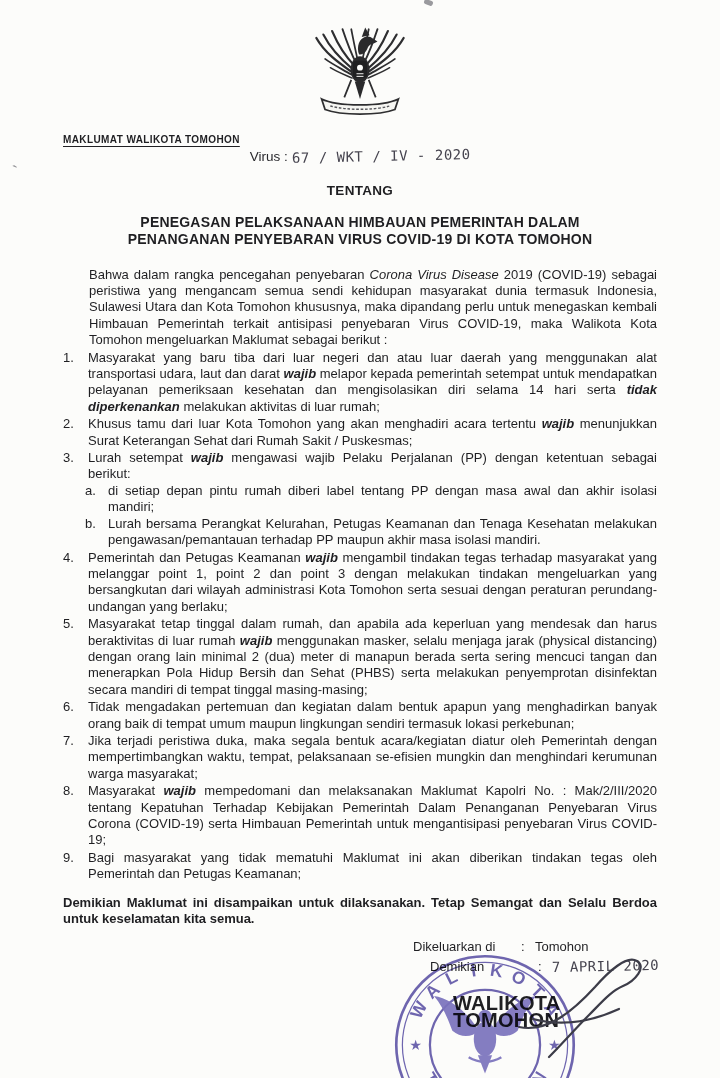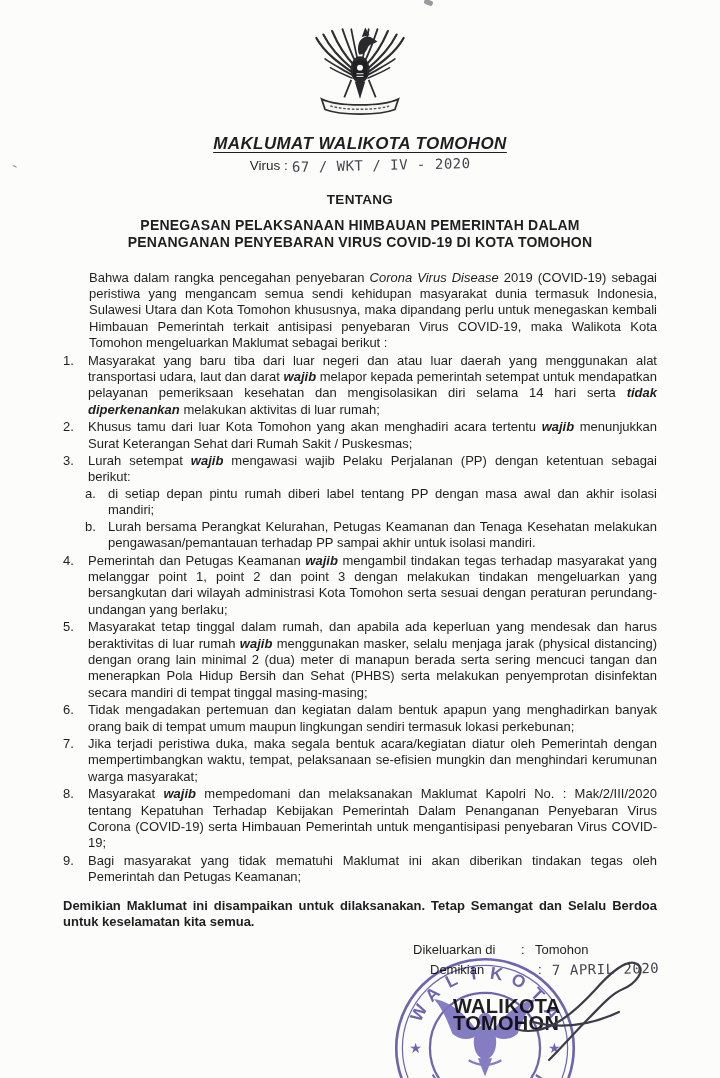--- a/index.html
+++ b/index.html
@@ -1,26 +1,26 @@
 <!DOCTYPE html>
 <html><head>
 <meta charset="utf-8">
 <style>
   html,body{margin:0;padding:0;background:#8a8a8a;}
   .page{width:720px;height:1078px;background:#fcfcfa;position:relative;overflow:hidden;
         font-family:"Liberation Sans",sans-serif;color:#1f1f22;box-shadow:0 0 8px rgba(0,0,0,.4);}
   .doc{padding:24px 63px 0 63px;}
   .emblem-wrap{display:flex;justify-content:center;margin-bottom:14px;}
-  .doc-title{text-align:center;font-weight:bold;font-size:17px;letter-spacing:.4px;font-style:italic;}
+  .doc-title{text-align:left;font-weight:bold;font-size:10px;letter-spacing:.4px;}
   .doc-title span{text-decoration:underline;text-underline-offset:3px;}
   .nomor{text-align:center;font-size:13.5px;margin-top:3px;color:#2a2a2e;}
   .hand{font-family:"DejaVu Sans Mono",monospace;display:inline-block;transform:rotate(-1.2deg);
         color:#46444f;font-size:14px;letter-spacing:.5px;}
   .tentang{text-align:center;font-weight:bold;font-size:13.5px;margin-top:19px;letter-spacing:.3px;}
-  .subject{text-align:center;font-weight:bold;font-size:14px;line-height:1.2;margin-top:10px;letter-spacing:.2px;}
+  .subject{text-align:center;font-weight:bold;font-size:14px;line-height:1.2;margin-top:16px;letter-spacing:.2px;}
   .body-text{margin-top:19px;font-size:13px;line-height:16.4px;}
   .intro{text-align:justify;margin-left:26px;}
   .item{display:flex;margin-top:1px;}
   .item-num{flex:0 0 25px;}
   .item-txt{flex:1;text-align:justify;}
   .sub{display:flex;margin-left:22px;}
   .sub-letter{flex:0 0 23px;}
   .sub-txt{flex:1;text-align:justify;}
   .bi{font-weight:bold;font-style:italic;}
   .it{font-style:italic;}
@@ -108,21 +108,21 @@
           <div class="item">
             <div class="item-num">3.</div>
             <div class="item-txt"><span>Lurah setempat </span><span class="bi">wajib</span><span> mengawasi wajib Pelaku Perjalanan (PP) dengan ketentuan sebagai berikut:</span></div>
           </div>
           <div class="sub">
             <div class="sub-letter">a.</div>
             <div class="sub-txt"><span>di setiap depan pintu rumah diberi label tentang PP dengan masa awal dan akhir isolasi mandiri;</span></div>
           </div>
           <div class="sub">
             <div class="sub-letter">b.</div>
-            <div class="sub-txt"><span>Lurah bersama Perangkat Kelurahan, Petugas Keamanan dan Tenaga Kesehatan melakukan pengawasan/pemantauan  terhadap PP sampai akhir untuk isolasi mandiri.</span></div>
+            <div class="sub-txt"><span>Lurah bersama Perangkat Kelurahan, Petugas Keamanan dan Tenaga Kesehatan melakukan pengawasan/pemantauan  terhadap PP maupun akhir masa isolasi mandiri.</span></div>
           </div>
           <div class="item">
             <div class="item-num">4.</div>
             <div class="item-txt"><span>Pemerintah dan Petugas Keamanan </span><span class="bi">wajib</span><span> mengambil tindakan tegas terhadap masyarakat yang melanggar point 1, point 2 dan point 3  dengan melakukan tindakan mengeluarkan yang bersangkutan dari wilayah administrasi Kota Tomohon serta sesuai dengan peraturan perundang-undangan yang berlaku;</span></div>
           </div>
           <div class="item">
             <div class="item-num">5.</div>
             <div class="item-txt"><span>Masyarakat tetap tinggal dalam rumah, dan apabila ada keperluan yang mendesak dan harus beraktivitas di luar rumah </span><span class="bi">wajib</span><span> menggunakan masker, selalu menjaga jarak (physical distancing) dengan orang lain minimal 2 (dua) meter di manapun berada serta sering mencuci tangan dan menerapkan Pola Hidup Bersih dan Sehat (PHBS) serta melakukan penyemprotan disinfektan secara mandiri di tempat tinggal masing-masing;</span></div>
           </div>
           <div class="item">

